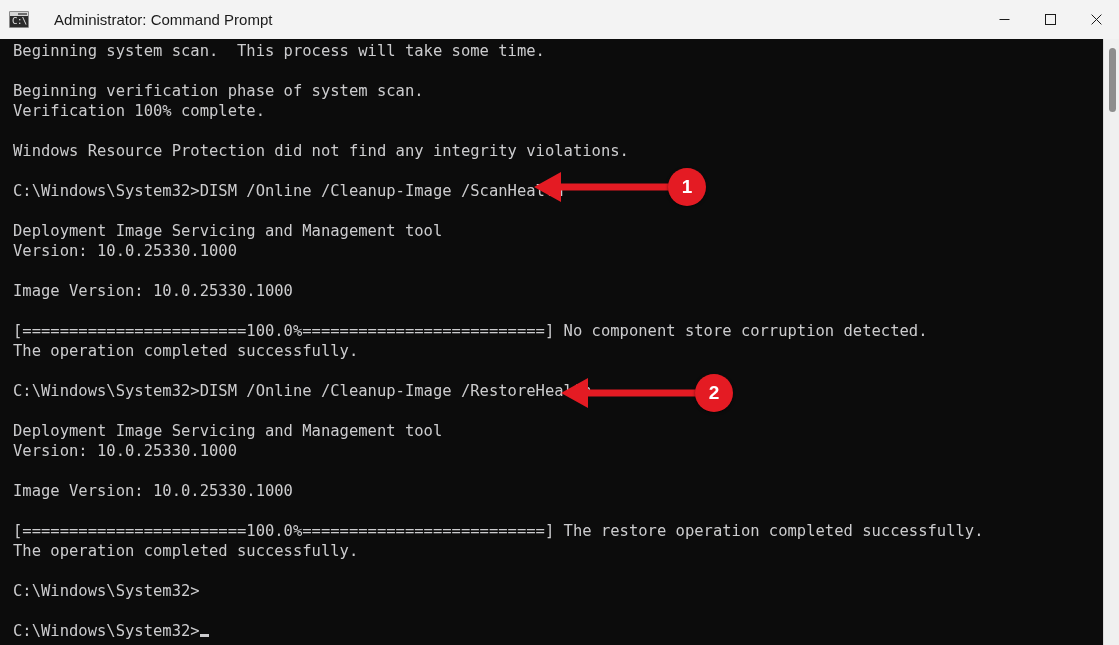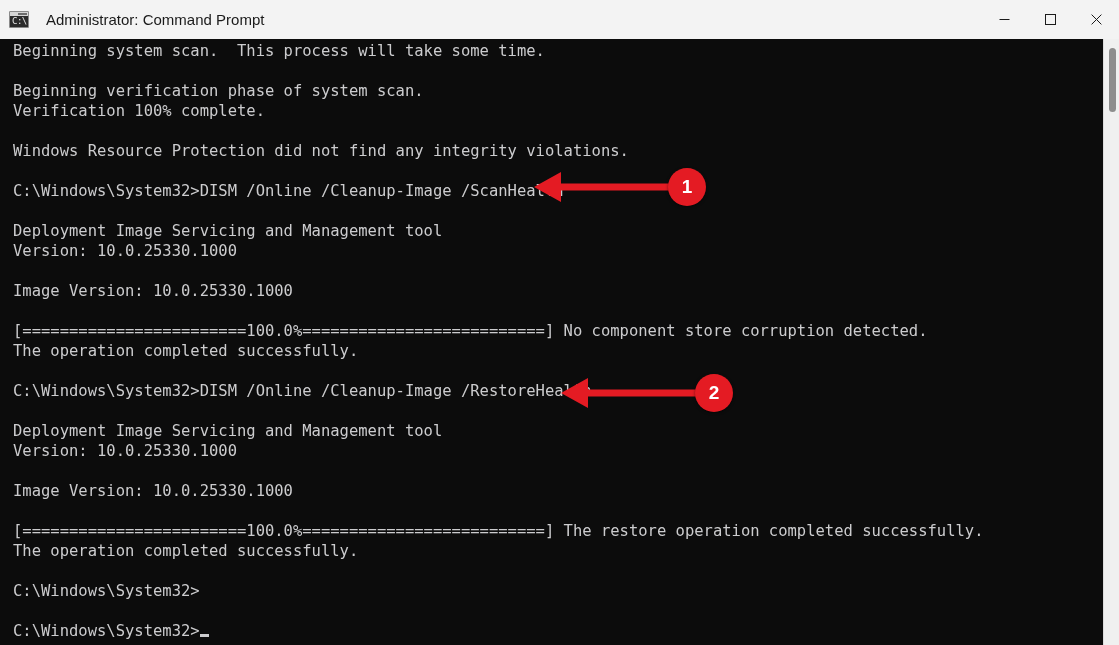--- a/index.html
+++ b/index.html
@@ -66,21 +66,21 @@
     left: 2px;
     top: 4px;
     color: #e8e8e8;
     font-family: "DejaVu Sans Mono", monospace;
     font-size: 9px;
     line-height: 11px;
     letter-spacing: -0.5px;
     white-space: nowrap;
   }
   #title-text {
-    margin-left: 17px;
+    margin-left: 25px;
     font-size: 15px;
     color: #1a1a1a;
     white-space: nowrap;
     font-family: "Liberation Sans", sans-serif;
   }
   #window-controls {
     display: flex;
     height: 39px;
     flex: 0 0 auto;
   }

